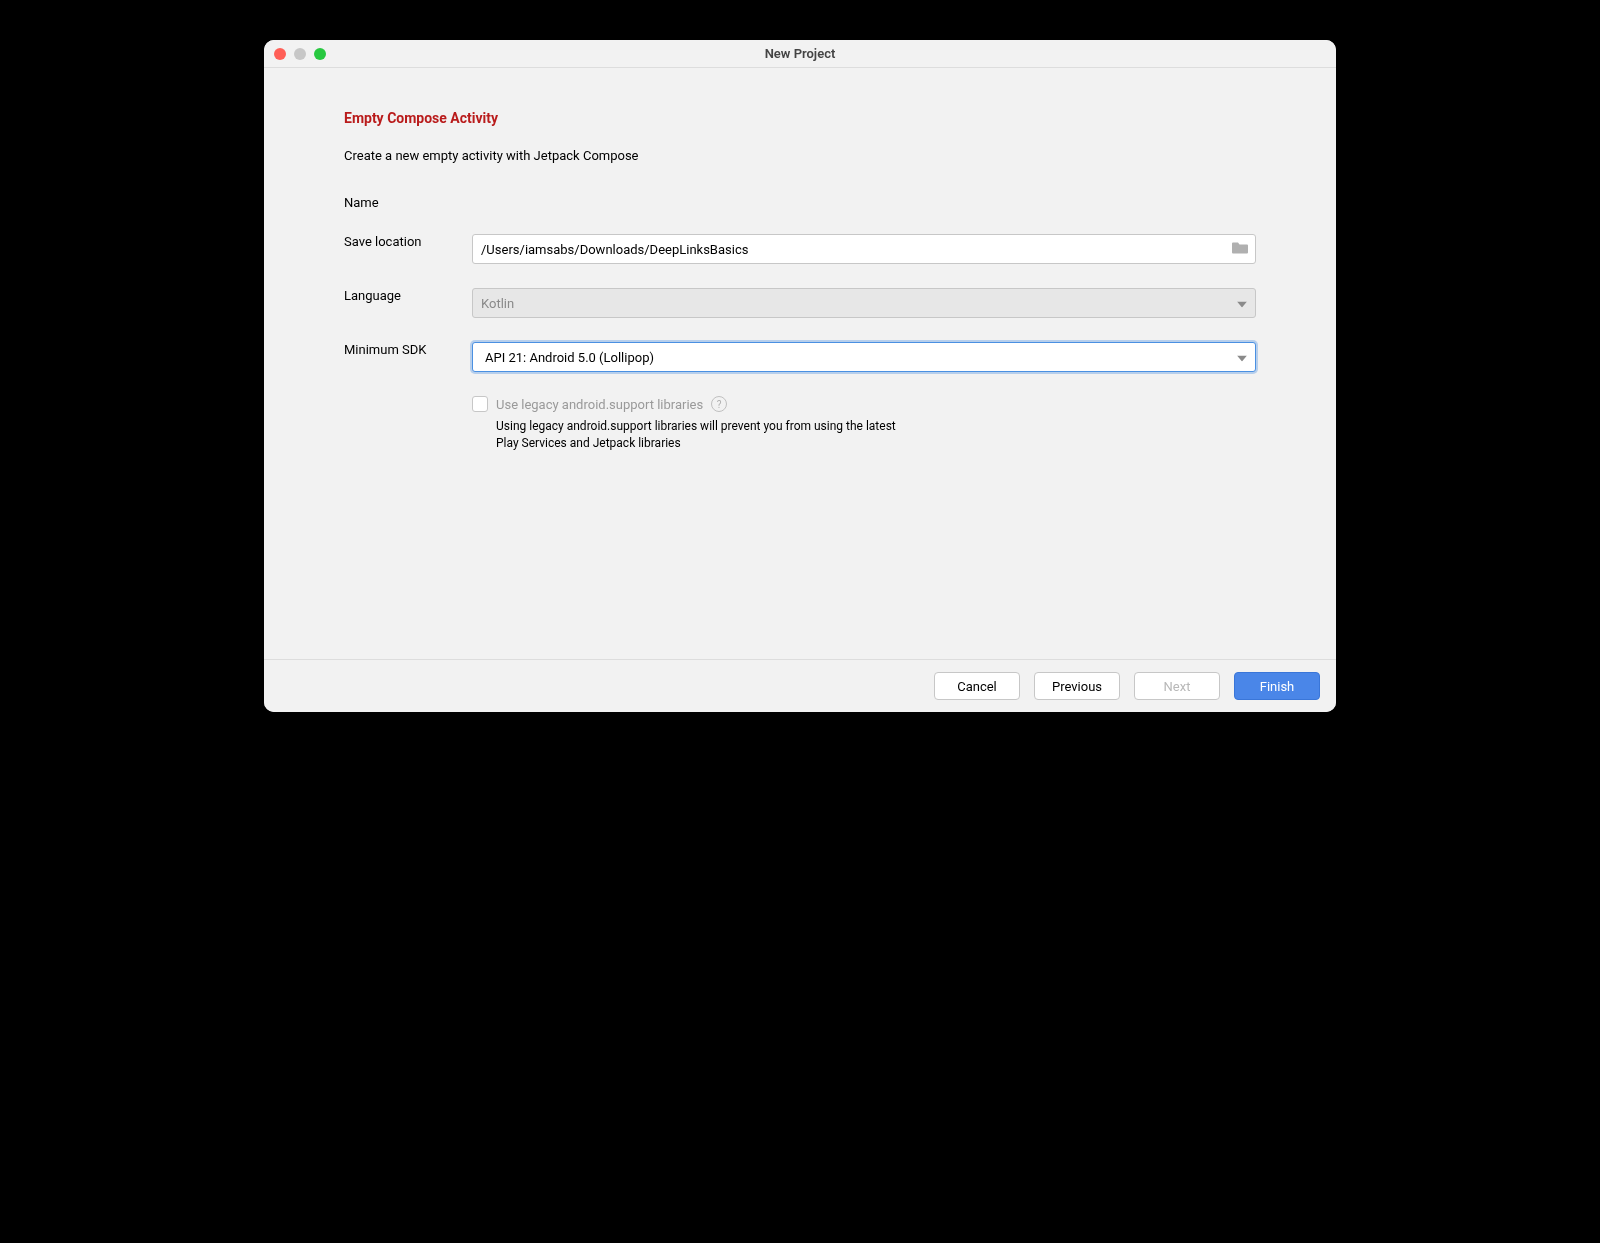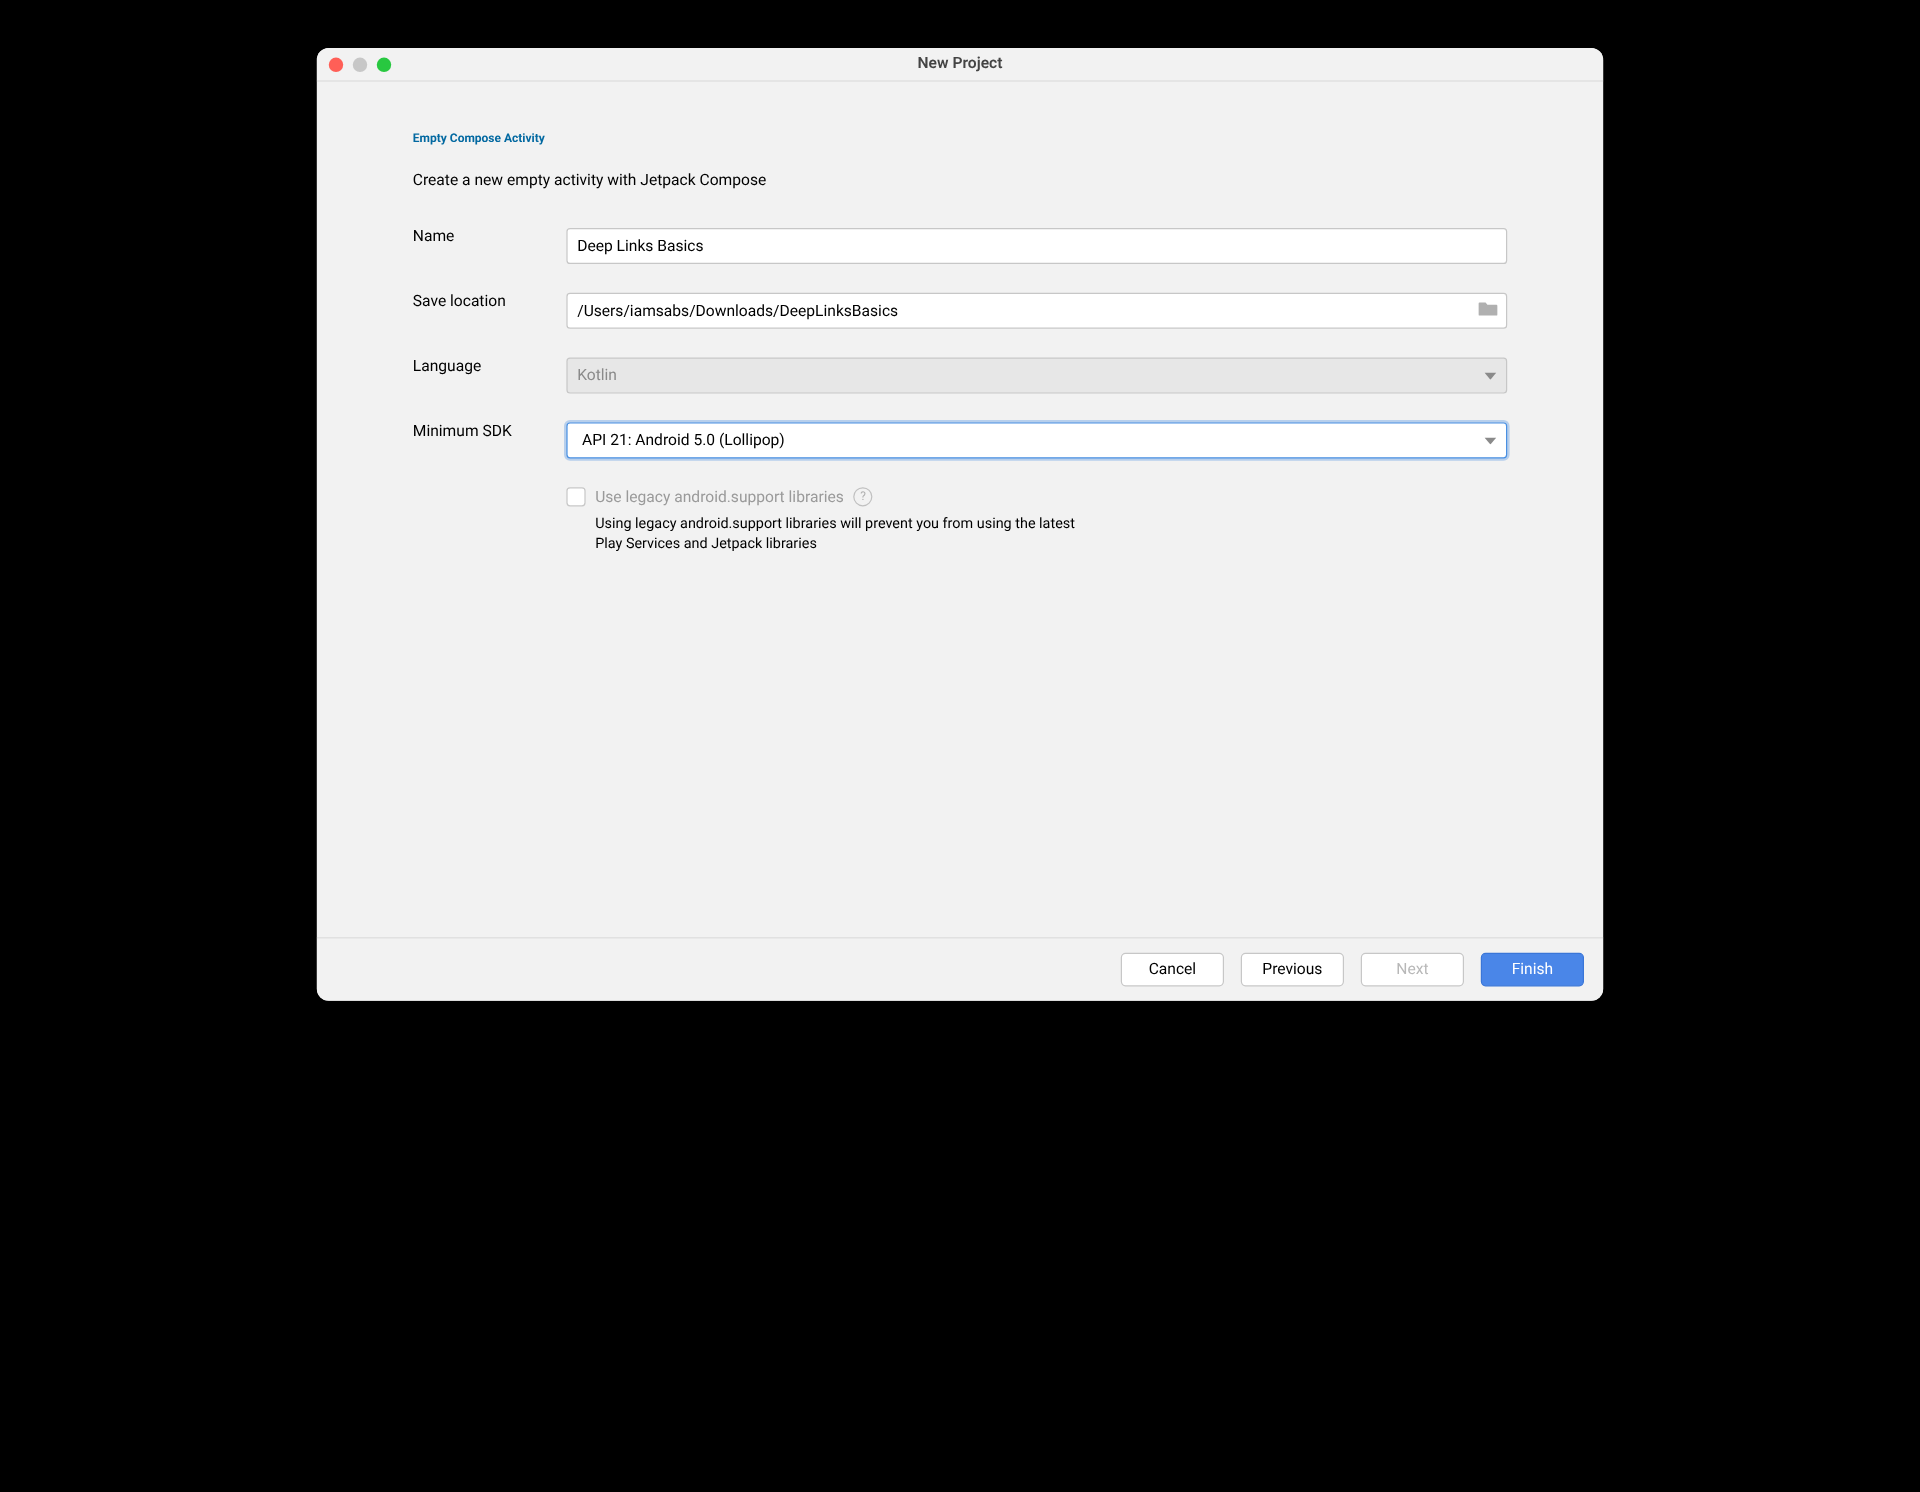--- a/index.html
+++ b/index.html
@@ -9,21 +9,21 @@
     font-family: -apple-system, BlinkMacSystemFont, "Segoe UI", Roboto, Helvetica, Arial, sans-serif;
     font-size: 13px;
     color: #000;
     display: flex;
     align-items: flex-start;
     justify-content: center;
     padding: 40px 0;
   }
   .window {
     width: 1072px;
-    height: 794px;
+    height: 672px;
     background: #f2f2f2;
     border-radius: 10px;
     box-shadow: 0 20px 60px rgba(0,0,0,0.5);
     display: flex;
     flex-direction: column;
     overflow: hidden;
   }
   .titlebar {
     height: 28px;
     position: relative;
@@ -55,23 +55,23 @@
     font-size: 13px;
     font-weight: 600;
     color: #444;
   }
   .content {
     flex: 1;
     padding: 42px 80px 20px 80px;
     overflow: auto;
   }
   .heading {
-    font-size: 10px;
+    font-size: 14px;
     font-weight: 700;
-    color: #0369a1;
+    color: #b91c1c;
     margin-bottom: 22px;
   }
   .subheading {
     font-size: 13px;
     color: #000;
     margin-bottom: 32px;
     margin-top: 21px;
   }
   .form-row {
     display: flex;
@@ -260,23 +260,20 @@
     </div>
     <div class="titlebar-title">New Project</div>
   </div>
 
   <div class="content">
     <div class="heading">Empty Compose Activity</div>
     <div class="subheading">Create a new empty activity with Jetpack Compose</div>
 
     <div class="form-row">
       <div class="form-label">Name</div>
-      <div class="form-field">
-        <input class="text-input" type="text" value="Deep Links Basics" style="">
-      </div>
     </div>
 
 
     <div class="form-row">
       <div class="form-label">Save location</div>
       <div class="form-field input-with-icon">
         <input class="text-input" type="text" value="/Users/iamsabs/Downloads/DeepLinksBasics" style="">
         <span class="folder-icon">
           <svg width="16" height="14" viewBox="0 0 16 14">
               <path fill="currentColor" d="M1 2h5l1.5 2H15a1 1 0 0 1 1 1v7a1 1 0 0 1-1 1H1a1 1 0 0 1-1-1V3a1 1 0 0 1 1-1z"></path>

